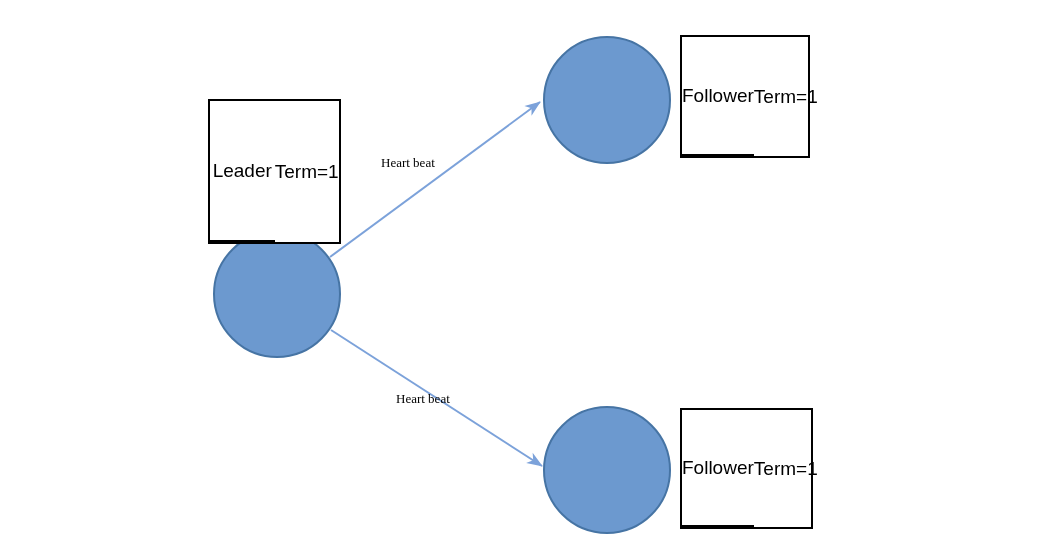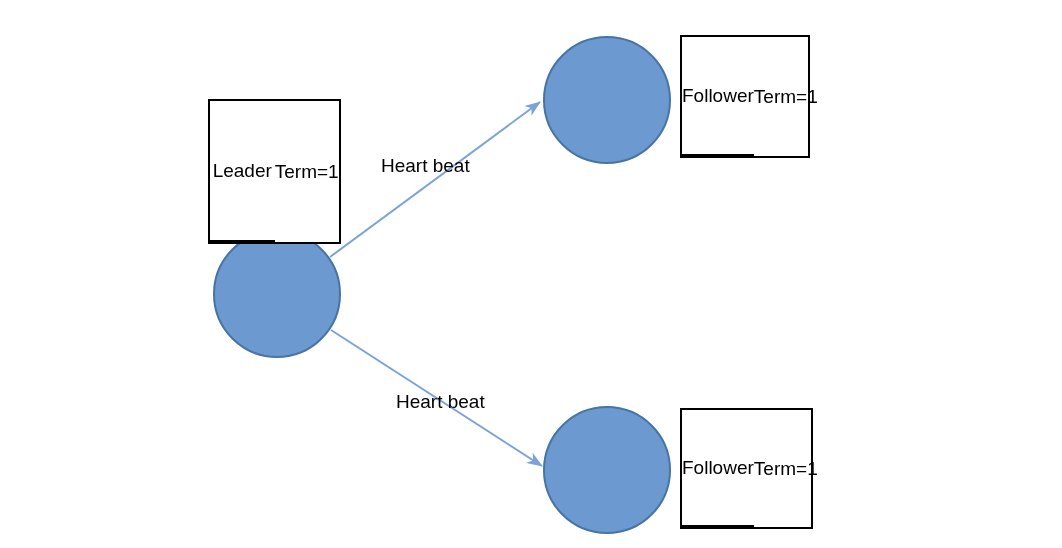--- a/index.html
+++ b/index.html
@@ -35,23 +35,24 @@
     justify-content: center;
     font-size: 19px;
     line-height: 1;
     white-space: nowrap;
   }
   .node-box .cell.top-cell {
     border-bottom: 2px solid #000000;
   }
   .edge-label {
     position: absolute;
-    font-size: 19px;
+    font-size: 13px;
     line-height: 1.2;
     white-space: nowrap;
+    font-family: Liberation Serif, serif;
   }
   .lbl-top    { left: 381px; top: 155px; }
   .lbl-bottom { left: 396px; top: 391px; }
   .box-leader          { left: 208px; top:  99px; width: 133px; height: 145px; }
   .box-follower-top    { left: 680px; top:  35px; width: 130px; height: 123px; }
   .box-follower-bottom { left: 680px; top: 408px; width: 133px; height: 121px; }
   circle.node { fill: #6C99CF; stroke: #4674A4; stroke-width: 2; }
   line.edge   { stroke: #7CA2DA; stroke-width: 2; }
 </style>
 </head>

